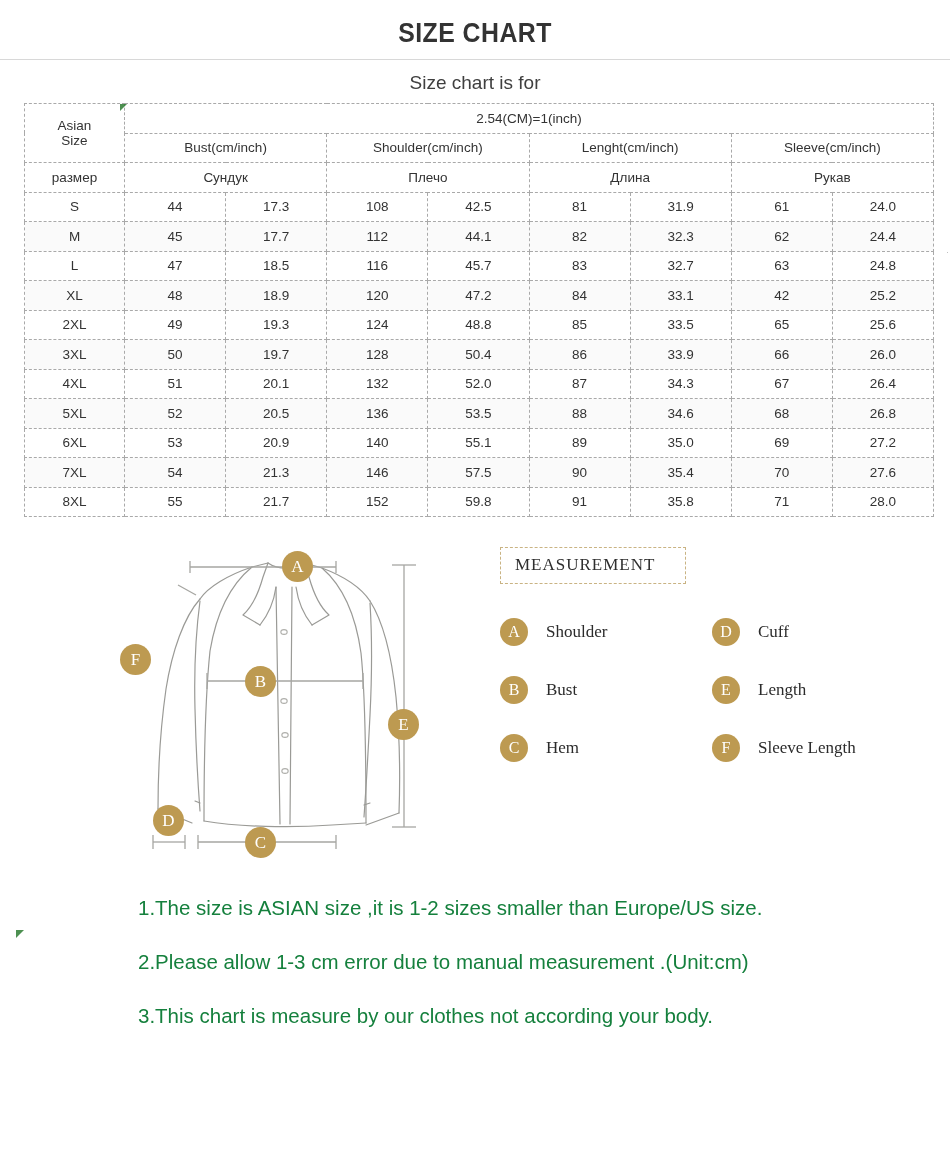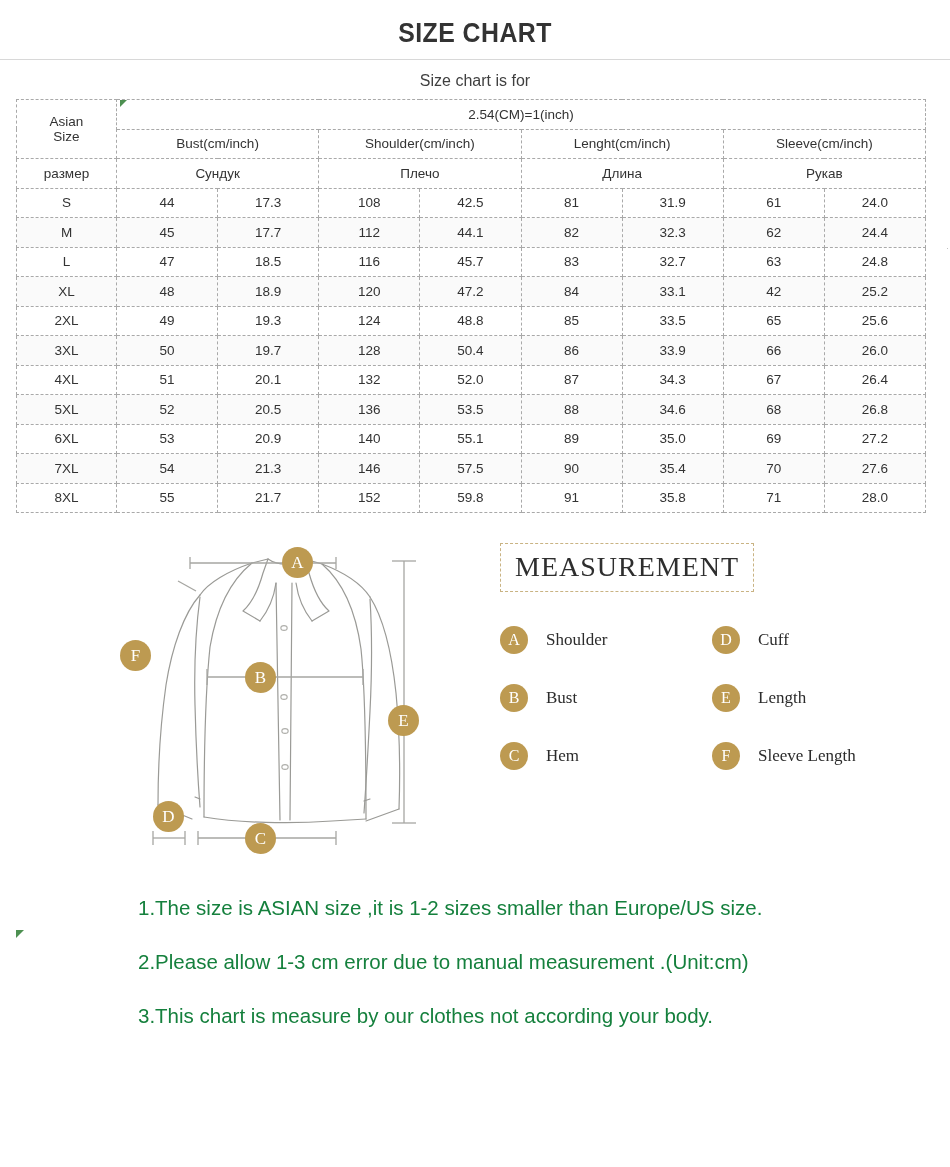--- a/index.html
+++ b/index.html
@@ -26,27 +26,27 @@
     transform: scaleX(0.92);
   }
   .title-rule {
     margin-top: 10px;
     width: 100%;
     height: 1px;
     background: #d8d8d8;
   }
   .subtitle {
     text-align: center;
-    font-size: 16px;
+    font-size: 19px;
     color: #3f3f3f;
     padding: 12px 0 9px 0;
   }
 
   
-  .table-zone { padding: 0 16px; position: relative; }
+  .table-zone { padding: 0 24px; position: relative; }
   table.size-table {
     width: 910px;
     border-collapse: collapse;
     table-layout: fixed;
   }
   table.size-table td {
     border: 1px dashed #a9a9a9;
     text-align: center;
     font-size: 13.5px;
     color: #333;
@@ -85,23 +85,23 @@
     width: 370px; height: 330px;
   }
   .legend {
     position: absolute;
     left: 500px; top: 8px;
     width: 420px;
   }
   .legend-title-box {
     display: inline-block;
     border: 1px dashed #c9b383;
-    padding: 7px 14px 8px 14px;
+    padding: 7px 30px 8px 14px;
     font-family: "Liberation Serif", serif;
-    font-size: 28px;
+    font-size: 17px;
     letter-spacing: 1px;
     color: #2e2e2e;
   }
   .legend-grid {
     margin-top: 34px;
     display: grid;
     grid-template-columns: 212px 212px;
     row-gap: 30px;
   }
   .legend-item { display: flex; align-items: center; }

